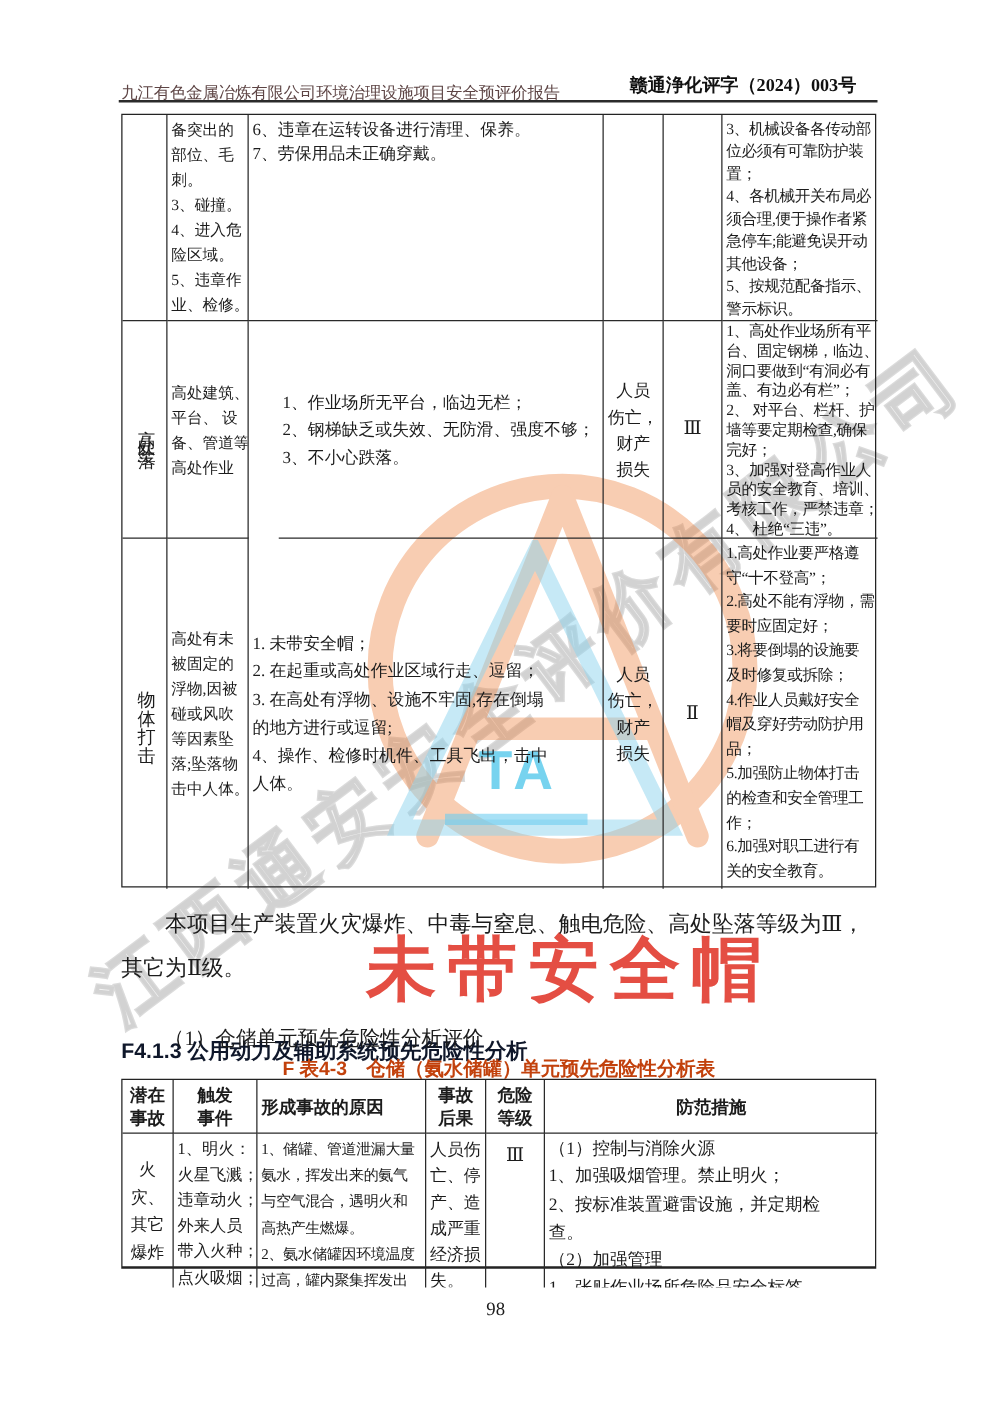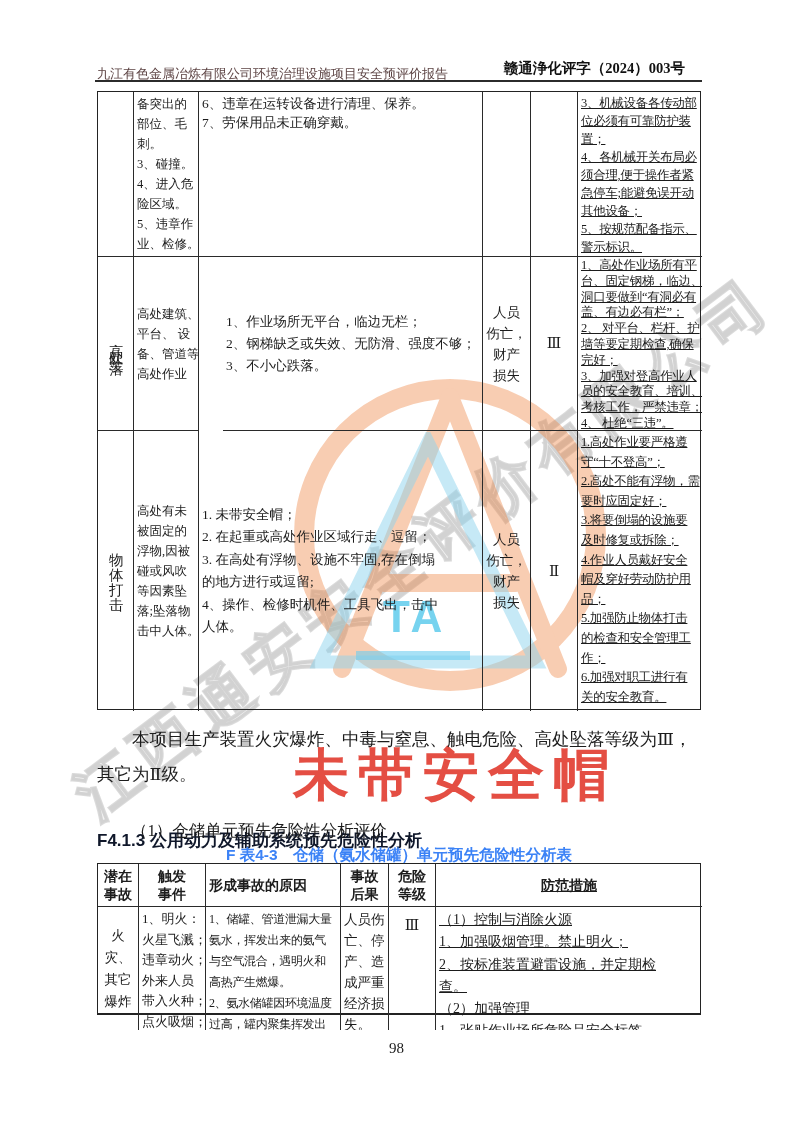--- a/index.html
+++ b/index.html
@@ -23,21 +23,21 @@
 
   
   .hdr-left{position:absolute;left:97px;top:65px;font-size:13px;color:#5d4444;}
   .hdr-right{position:absolute;right:108px;top:59px;font-size:14.5px;font-weight:bold;color:#111;}
   .hdr-rule{position:absolute;left:95px;top:80px;width:607px;border-top:2px solid #2b2b2b;}
 
   
   .grid{position:absolute;display:grid;border:1.6px solid #232323;box-sizing:border-box;}
   .cell{border-right:1.4px solid #2a2a2a;border-bottom:1.4px solid #2a2a2a;box-sizing:border-box;
         padding:2px 3px;font-size:13.5px;line-height:1.35;white-space:pre;overflow:hidden;}
-  .cell.lastcol{border-right:none;text-decoration:underline;}
+  .cell.lastcol{border-right:none;}
   .cell.lastrow{border-bottom:none;}
   .mid{display:flex;align-items:center;}
   .ctr{display:flex;align-items:center;justify-content:center;text-align:center;}
   .topctr{display:flex;justify-content:center;text-align:center;}
   .vert{writing-mode:vertical-lr;text-orientation:upright;}
 
   .t1{left:97px;top:91px;width:604px;height:619px;
       grid-template-columns:36px 65px 284px 48px 47px 124px;
       grid-template-rows:165px 174px 280px;}
   .t1 .c2{font-size:12.5px;line-height:20px;}
@@ -69,21 +69,21 @@
   .t2r2c5{font-size:15px;padding-top:8px;}
   .t2r2c6{font-size:14px;line-height:22.3px;}
 
   
   .para{position:absolute;left:97px;top:722px;width:606px;font-size:17.5px;line-height:35px;}
   .para .l1{text-indent:35px;}
   .sec-head{position:absolute;left:97px;top:829px;font-size:17px;font-weight:bold;
             font-family:"Liberation Sans",sans-serif;color:#0f172a;}
   .sec-sub{position:absolute;left:131px;top:820px;font-size:16.5px;}
   .t2-title{position:absolute;left:97px;top:845px;width:604px;text-align:center;font-size:15.5px;
-            font-weight:bold;font-family:"Liberation Sans",sans-serif;color:#3b82f6;}
+            font-weight:bold;font-family:"Liberation Sans",sans-serif;color:#c2410c;}
   .footer{position:absolute;left:0;top:1040px;width:793px;text-align:center;font-size:15px;}
 </style>
 </head>
 <body>
 
 <div class="page">
 
   <div class="layer wm">
     <div class="wm-gray">江西通安安全评价有限公司</div>
     <svg class="wm-circle" width="336" height="336" viewBox="0 0 336 336">

